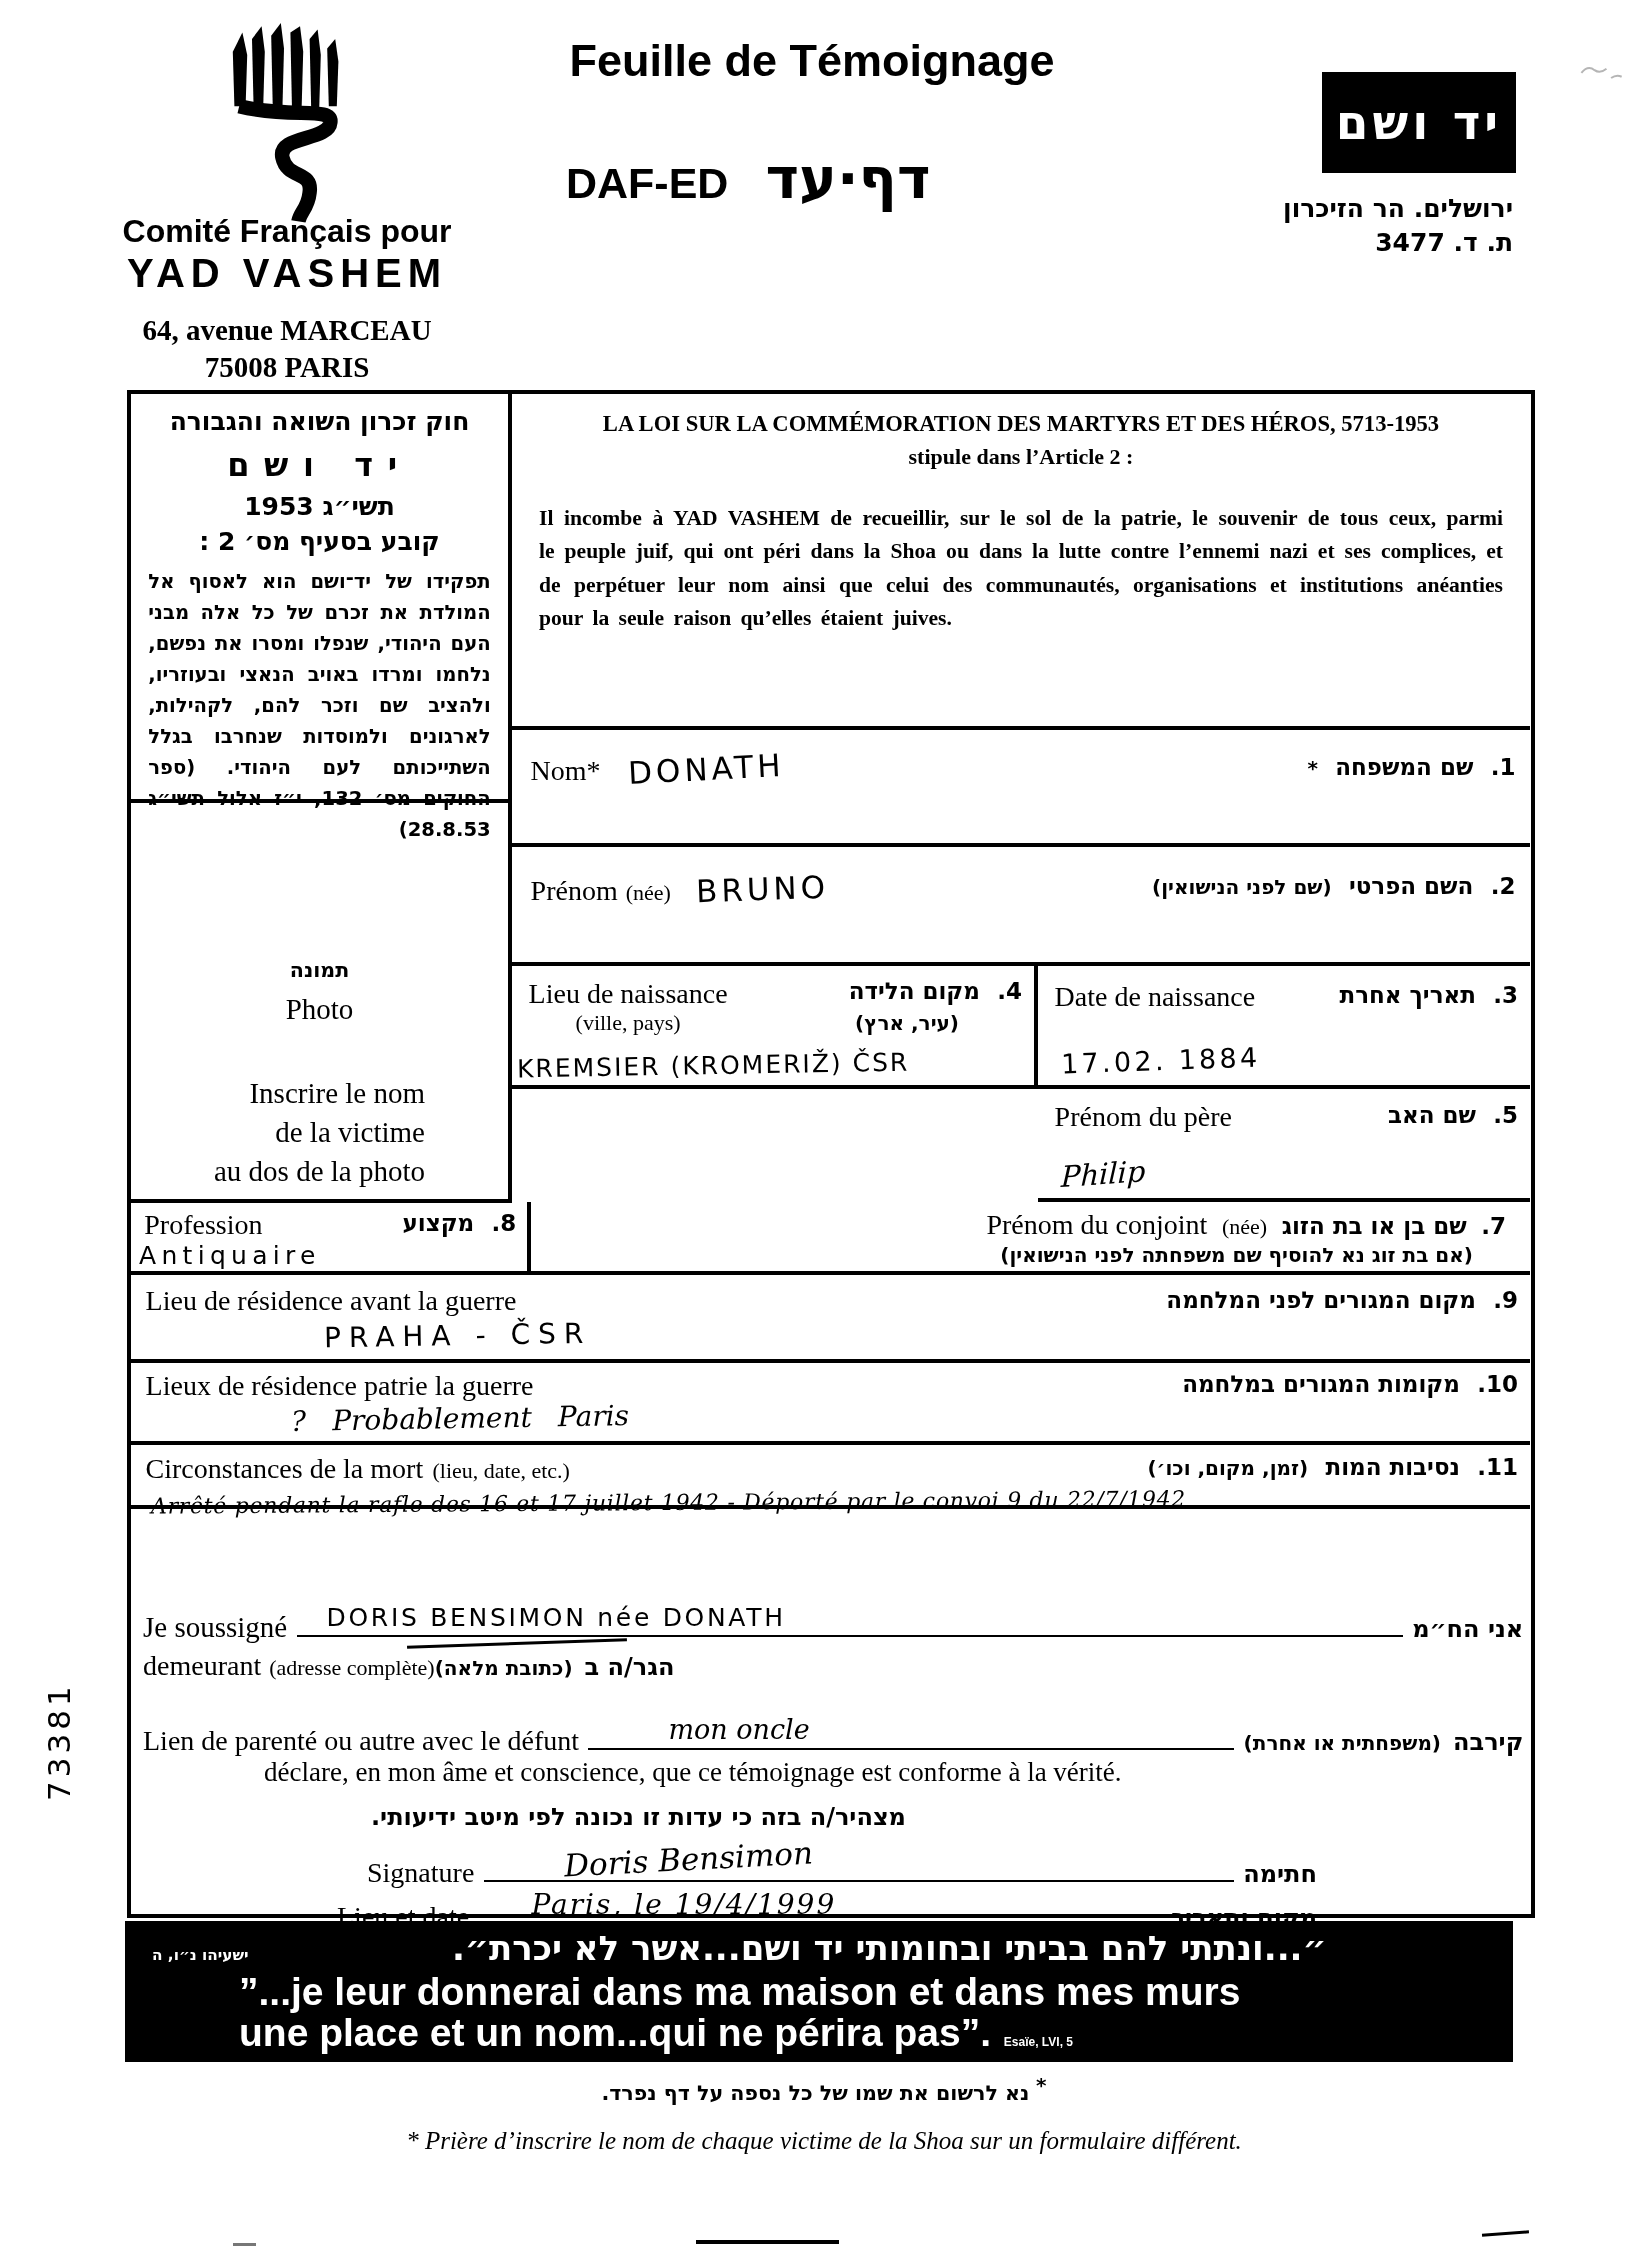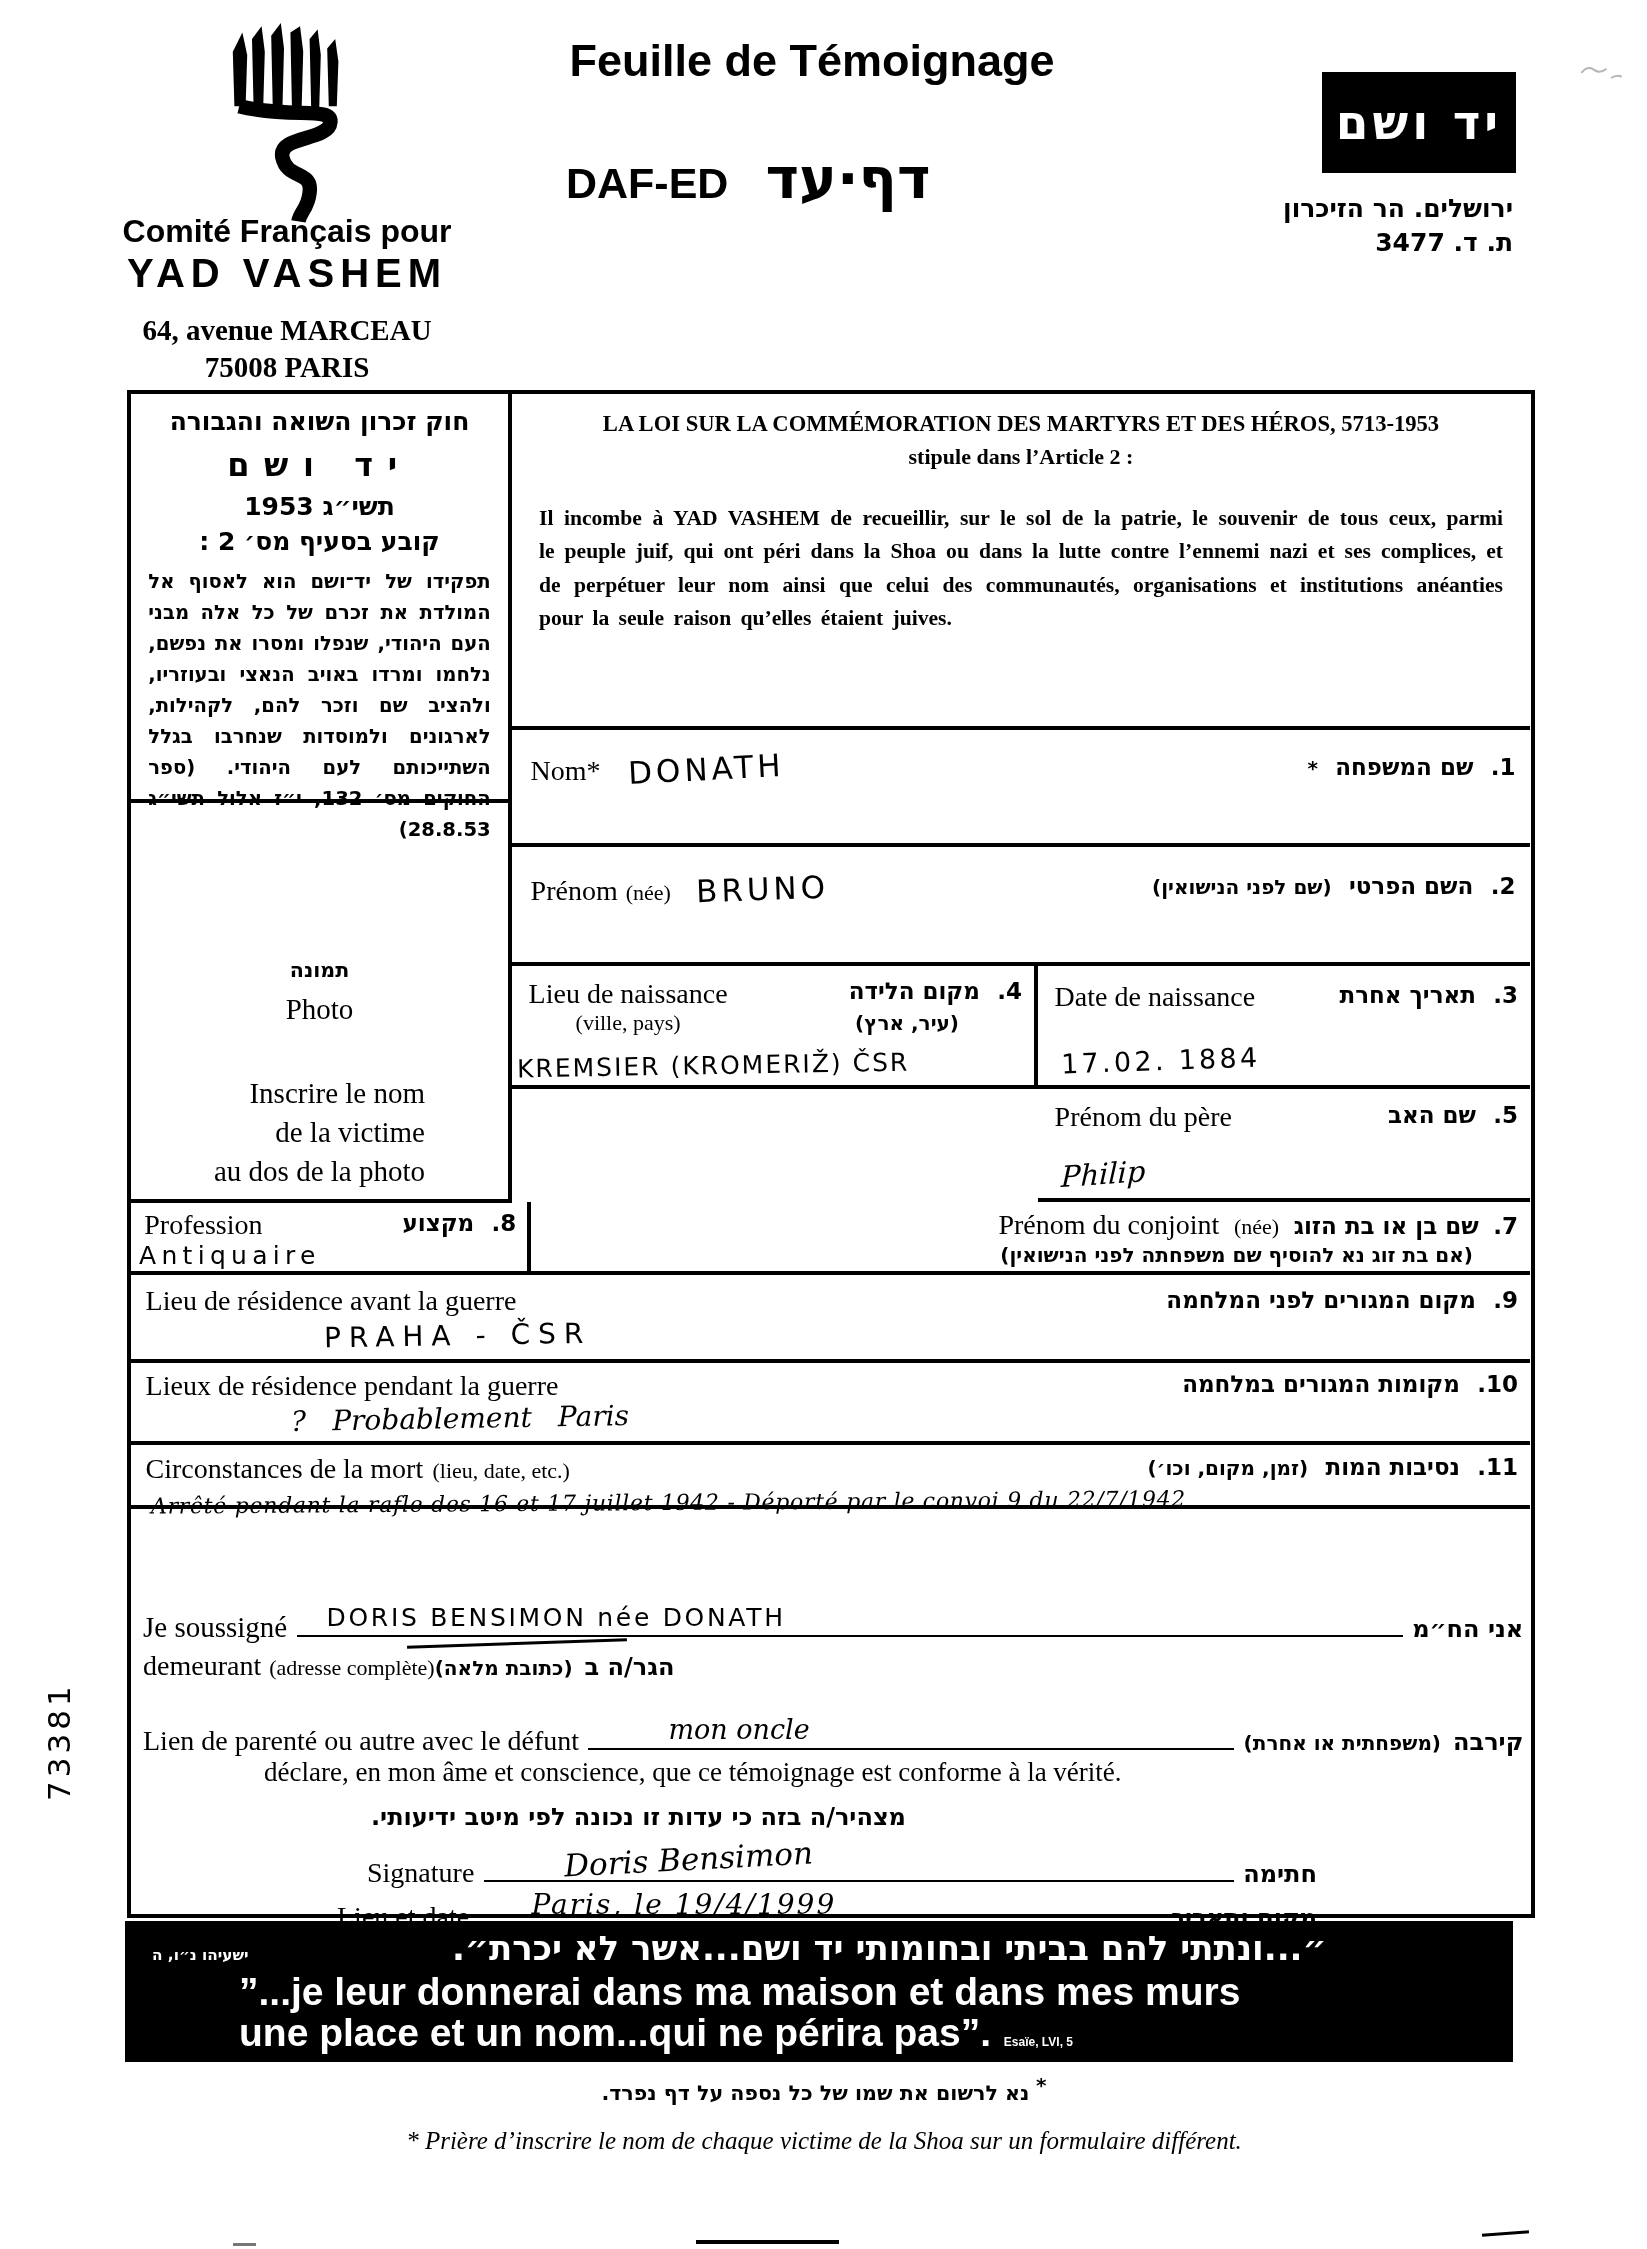--- a/index.html
+++ b/index.html
@@ -164,40 +164,40 @@
     <div class="cell br bb" style="left:0;top:808px;width:400px;height:73px;">
       <div class="abs frlab" style="left:13.3px;top:6.7px;">Profession</div>
       <div class="abs helabel" style="right:10.7px;top:8px;">
         <span class="htxt" dir="rtl">מקצוע</span>
         <span class="hnum">.8</span>
       </div>
       <div class="abs hw" style="left:8px;top:39px;font-size:25px;letter-spacing:5.3px;z-index:2;">Antiquaire</div>
     </div>
 
     <div class="cell bb" style="left:400px;top:808px;width:999px;height:73px;">
-      <div class="abs" style="right:12px;top:6.7px;display:flex;align-items:baseline;gap:14.6px;">
+      <div class="abs" style="right:24px;top:6.7px;display:flex;align-items:baseline;gap:14.6px;">
         <span class="frlab">Prénom du conjoint</span>
         <span class="frpar">(née)</span>
         <span class="htxt" dir="rtl">שם בן או בת הזוג</span>
         <span class="hnum">.7</span>
       </div>
       <div class="abs hpar" dir="rtl" style="right:57px;top:41px;">(אם בת זוג נא להוסיף שם משפחתה לפני הנישואין)</div>
     </div>
 
     <div class="cell bb" style="left:0;top:882px;width:1399px;height:87px;">
       <div class="abs frlab" style="left:14.6px;top:9.3px;">Lieu de résidence avant la guerre</div>
       <div class="abs helabel" style="right:12px;top:10.7px;">
         <span class="htxt" dir="rtl">מקום המגורים לפני המלחמה</span>
         <span class="hnum">.9</span>
       </div>
       <div class="abs hw" style="left:193px;top:43px;font-size:28px;letter-spacing:8px;transform:rotate(-1deg);">PRAHA - ČSR</div>
     </div>
 
     <div class="cell bb" style="left:0;top:968px;width:1399px;height:83px;">
-      <div class="abs frlab" style="left:14.6px;top:8px;">Lieux de résidence pendant la guerre</div>
+      <div class="abs frlab" style="left:14.6px;top:8px;">Lieux de résidence patrie la guerre</div>
       <div class="abs helabel" style="right:12px;top:9.3px;">
         <span class="htxt" dir="rtl">מקומות המגורים במלחמה</span>
         <span class="hnum">.10</span>
       </div>
       <div class="abs cur" style="left:160px;top:40px;font-size:28px;word-spacing:17.3px;transform:rotate(-1deg);">? Probablement Paris</div>
     </div>
 
     <div class="cell bb" style="left:0;top:1051px;width:1399px;height:64px;">
       <div class="abs" style="left:14.6px;top:8px;display:flex;align-items:baseline;gap:9.3px;">
         <span class="frlab">Circonstances de la mort</span>

